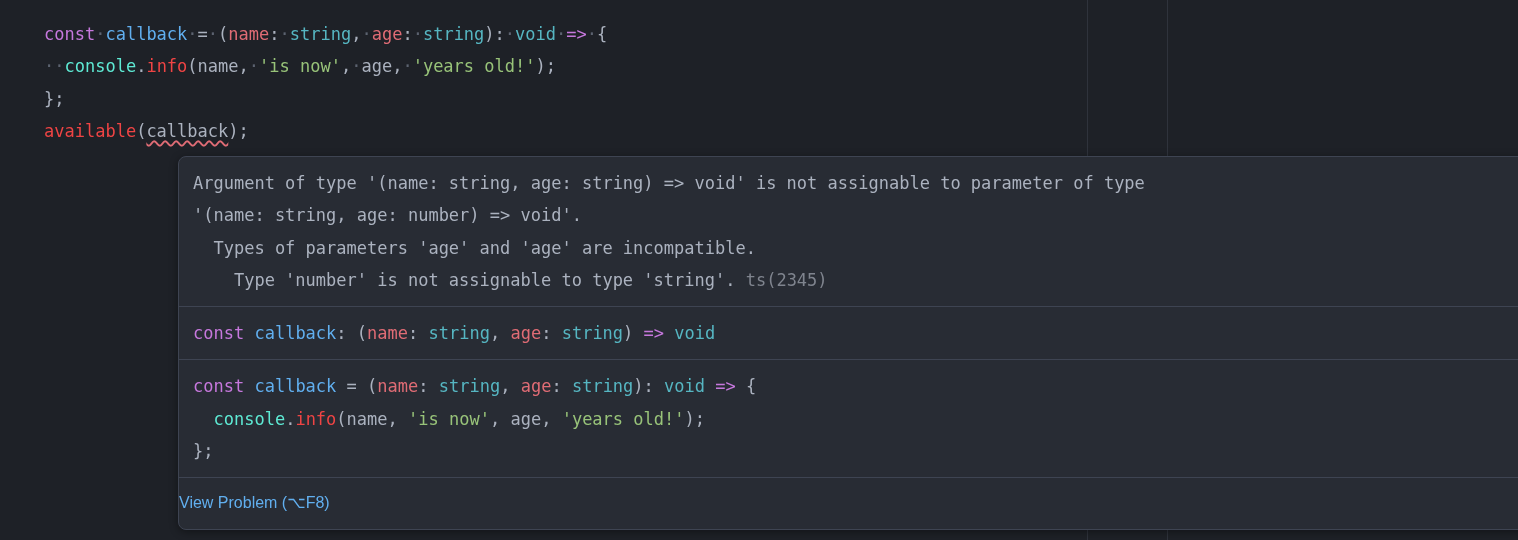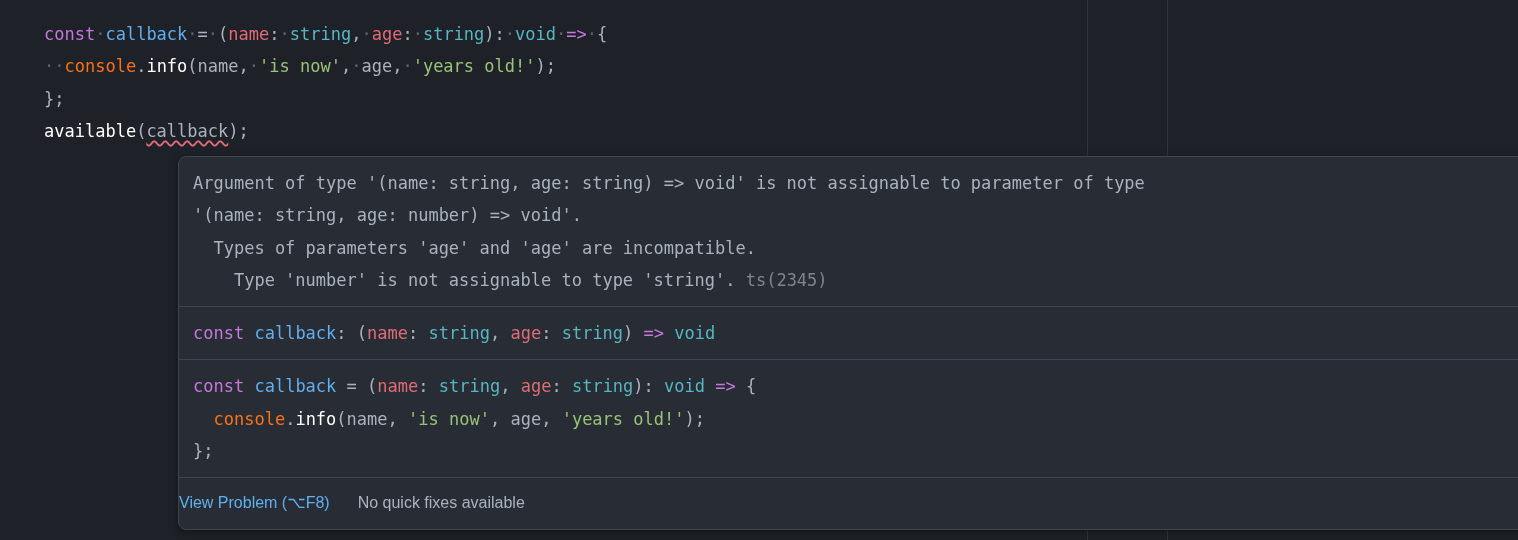--- a/index.html
+++ b/index.html
@@ -24,22 +24,22 @@
   }
   .kw-const { color: #c678dd; }
   .kw-type { color: #56b6c2; }
   .fn-name { color: #61afef; }
   .param { color: #e06c75; }
   .string { color: #98c379; }
   .punct { color: #abb2bf; }
   .op { color: #abb2bf; }
   .arrow { color: #c678dd; }
   .ident { color: #abb2bf; }
-  .method { color: #ffffff; }
-  .obj { color: #f97316; }
+  .method { color: #ef4444; }
+  .obj { color: #5eead4; }
 
   .error-squiggle {
     text-decoration-line: underline;
     text-decoration-style: wavy;
     text-decoration-color: #e06c75;
     text-decoration-thickness: 1.5px;
     text-underline-offset: 3px;
   }
 
   .ruler {
@@ -108,15 +108,14 @@
   <div class="popup-section"><span class="error-msg">Argument of type '(name: string, age: string) =&gt; void' is not assignable to parameter of type </span>
 <span class="error-msg">'(name: string, age: number) =&gt; void'.</span>
 <span class="error-msg">  Types of parameters 'age' and 'age' are incompatible.</span>
 <span class="error-msg">    Type 'number' is not assignable to type 'string'. </span><span class="error-code">ts(2345)</span></div>
   <div class="popup-section"><span class="kw-const">const</span><span> </span><span class="fn-name">callback</span><span class="punct">:</span><span> </span><span class="punct">(</span><span class="param">name</span><span class="punct">:</span><span> </span><span class="kw-type">string</span><span class="punct">,</span><span> </span><span class="param">age</span><span class="punct">:</span><span> </span><span class="kw-type">string</span><span class="punct">)</span><span> </span><span class="arrow">=&gt;</span><span> </span><span class="kw-type">void</span></div>
   <div class="popup-section"><span class="kw-const">const</span><span> </span><span class="fn-name">callback</span><span> </span><span class="op">=</span><span> </span><span class="punct">(</span><span class="param">name</span><span class="punct">:</span><span> </span><span class="kw-type">string</span><span class="punct">,</span><span> </span><span class="param">age</span><span class="punct">:</span><span> </span><span class="kw-type">string</span><span class="punct">)</span><span class="punct">:</span><span> </span><span class="kw-type">void</span><span> </span><span class="arrow">=&gt;</span><span> </span><span class="punct">{</span>
 <span>  </span><span class="obj">console</span><span class="punct">.</span><span class="method">info</span><span class="punct">(</span><span class="ident">name</span><span class="punct">,</span><span> </span><span class="string">'is now'</span><span class="punct">,</span><span> </span><span class="ident">age</span><span class="punct">,</span><span> </span><span class="string">'years old!'</span><span class="punct">)</span><span class="punct">;</span>
 <span class="punct">}</span><span class="punct">;</span></div>
   <div class="popup-footer">
     <span class="view-problem">View Problem (⌥F8)</span>
-    <span class="no-fixes">No quick fixes available</span>
   </div>
 </div>
 
 </body></html>

